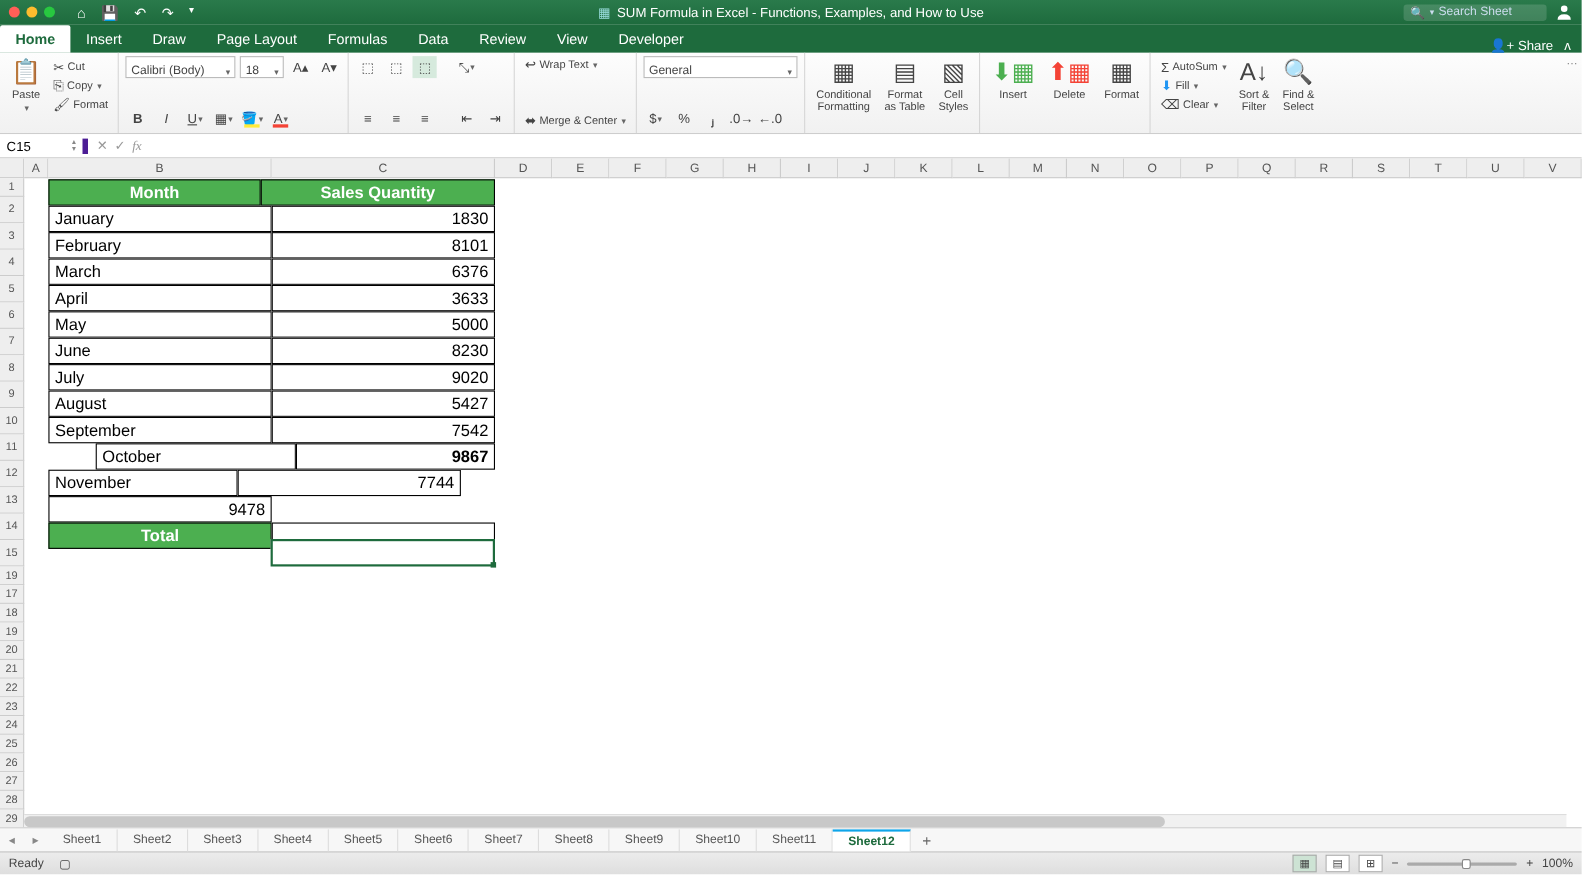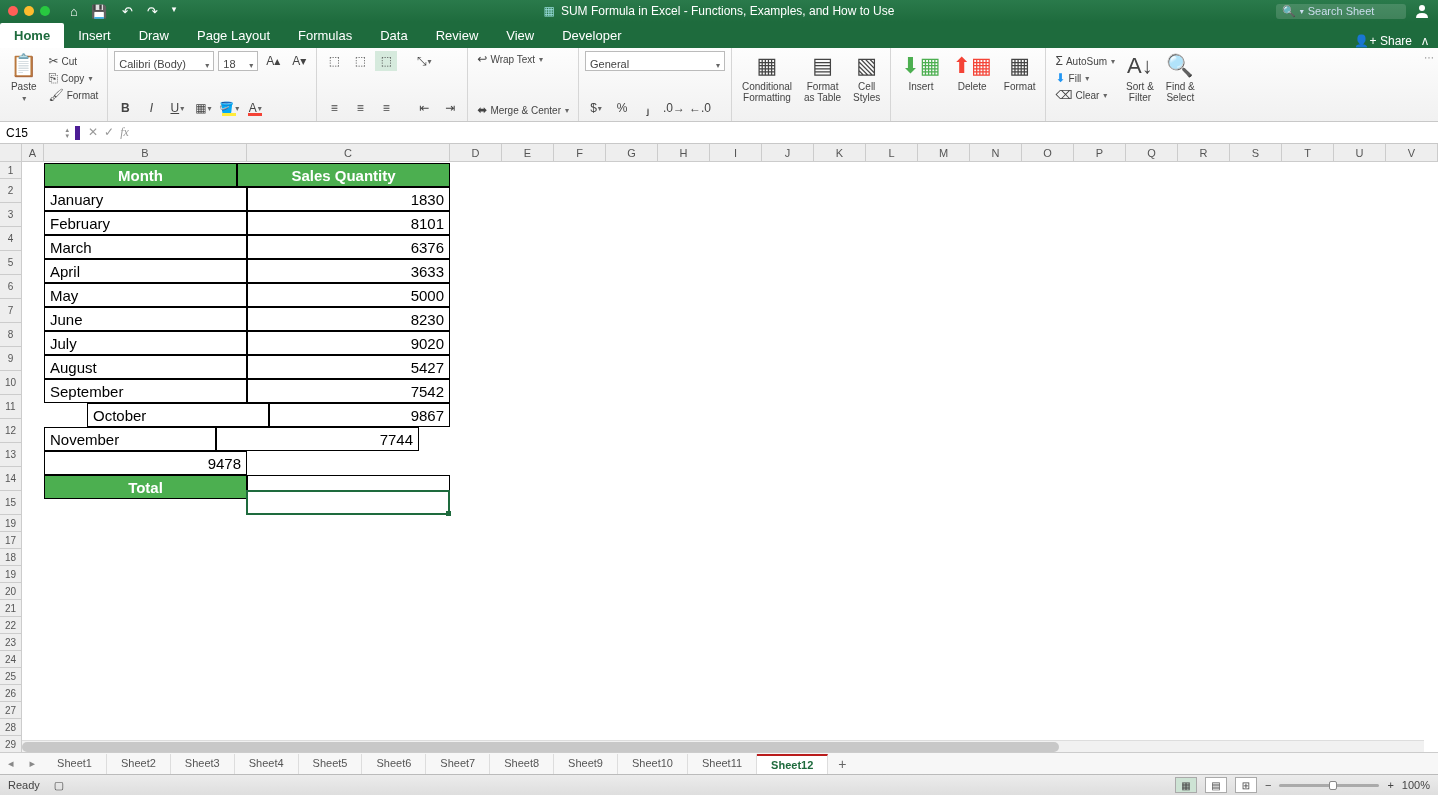--- a/index.html
+++ b/index.html
@@ -60,21 +60,21 @@
 .activecell { position: absolute; border: 2px solid #1e6b3d; background: #fff; pointer-events: none; }
 .activecell::after { content: ''; position: absolute; right: -3px; bottom: -3px; width: 5px; height: 5px; background: #1e6b3d; }
 
 .hscroll { position: absolute; left: 22px; bottom: 0; right: 14px; height: 12px; background: #f1f1f1; border-top: 1px solid #ddd; }
 .hthumb { position: absolute; left: 0; top: 1px; height: 10px; width: 74%; background: #c8c8c8; border-radius: 5px; }
 
 
 .sheettabs { height: 22px; background: #f7f7f7; border-top: 1px solid #ccc; display: flex; align-items: center; font-size: 11px; }
 .stnav { padding: 0 8px; color: #888; cursor: pointer; }
 .st { padding: 3px 14px; border-right: 1px solid #ddd; cursor: pointer; color: #555; }
-.st.active { background: #fff; border-top: 2px solid #b91c1c; color: #1e6b3d; font-weight: 600; }
+.st.active { background: #fff; border-top: 2px solid #0ea5e9; color: #1e6b3d; font-weight: 600; }
 .stadd { padding: 0 10px; font-size: 14px; color: #666; cursor: pointer; }
 
 
 .status { height: 21px; background: linear-gradient(#ececec,#dedede); border-top: 1px solid #bbb; display: flex; align-items: center; font-size: 11px; color: #444; padding: 0 8px; text-align: right; }
 .status .right { margin-left: auto; display: flex; align-items: center; gap: 8px; }
 .viewbtn { width: 22px; height: 16px; border: 1px solid #aaa; background: #fff; display: inline-flex; align-items: center; justify-content: center; font-size: 10px; cursor: pointer; }
 .viewbtn.active { background: #cde3d4; }
 .zoomslider { width: 100px; height: 3px; background: #aaa; position: relative; border-radius: 2px; }
 .zoomslider .thumb { position: absolute; left: 50%; top: -3px; width: 8px; height: 9px; background: #fff; border: 1px solid #888; border-radius: 2px; }
 
@@ -419,21 +419,21 @@
       <div style="display:flex;height:24px;">
         <div class="dc" style="width:203px;">August</div>
         <div class="dc r" style="width:203px;">5427</div>
       </div>
       <div style="display:flex;height:24px;text-align:right;">
         <div class="dc" style="width:203px;">September</div>
         <div class="dc r" style="width:203px;">7542</div>
       </div>
       <div style="display:flex;height:24px;margin-left:43px;">
         <div class="dc" style="width:203px;">October</div>
-        <div class="dc r" style="width:203px;">9867</div>
+        <div class="dc r" style="width:203px;font-weight:bold;">9867</div>
       </div>
       <div style="display:flex;height:24px;">
         <div class="dc" style="width:172px;">November</div>
         <div class="dc r" style="width:203px;">7744</div>
       </div>
       <div style="display:flex;height:24px;">
         <div class="dc r" style="width:203px;">9478</div>
       </div>
       <div style="display:flex;height:24px;">
         <div class="dh" style="width:203px;">Total</div>

